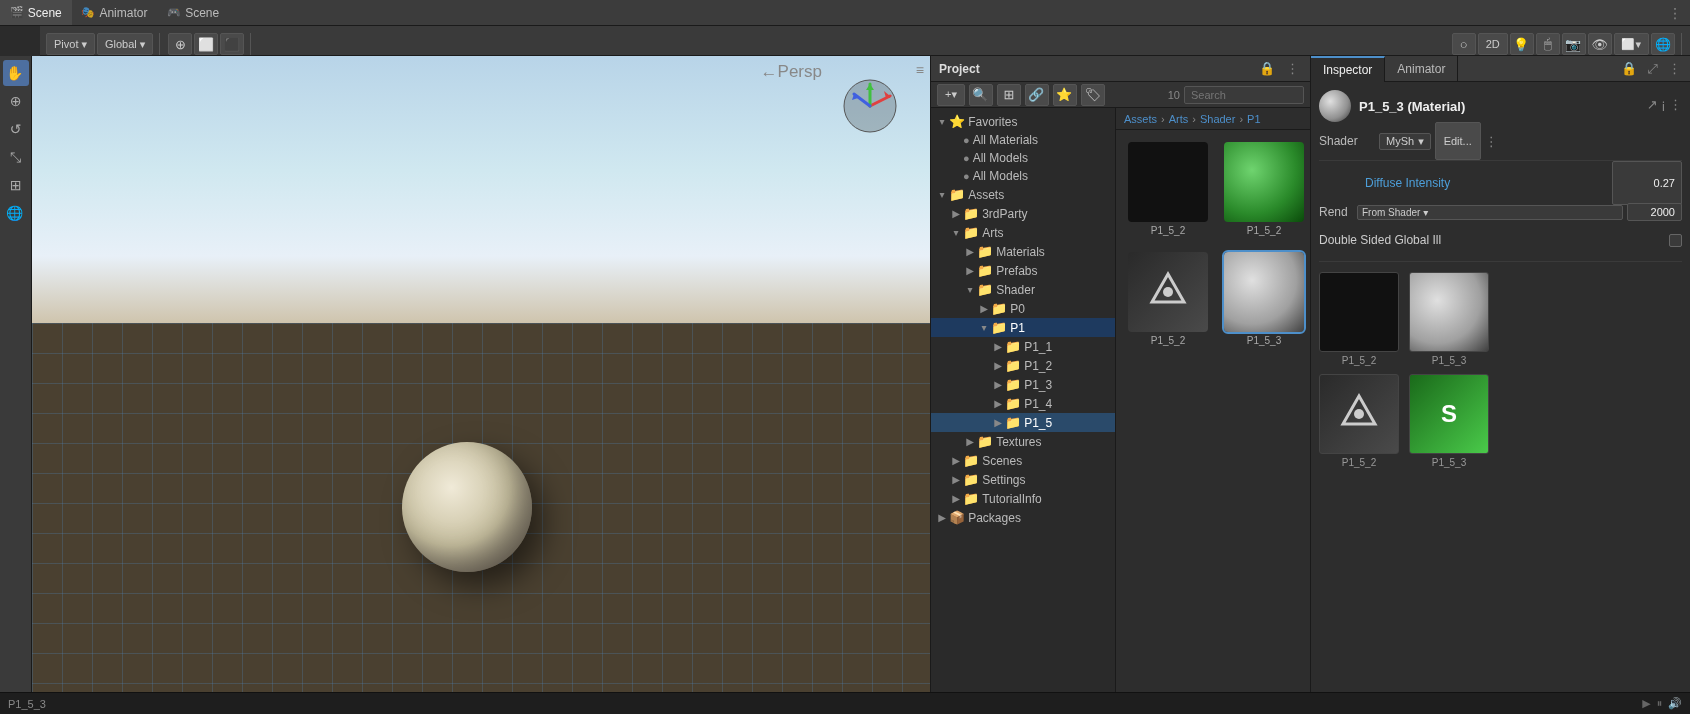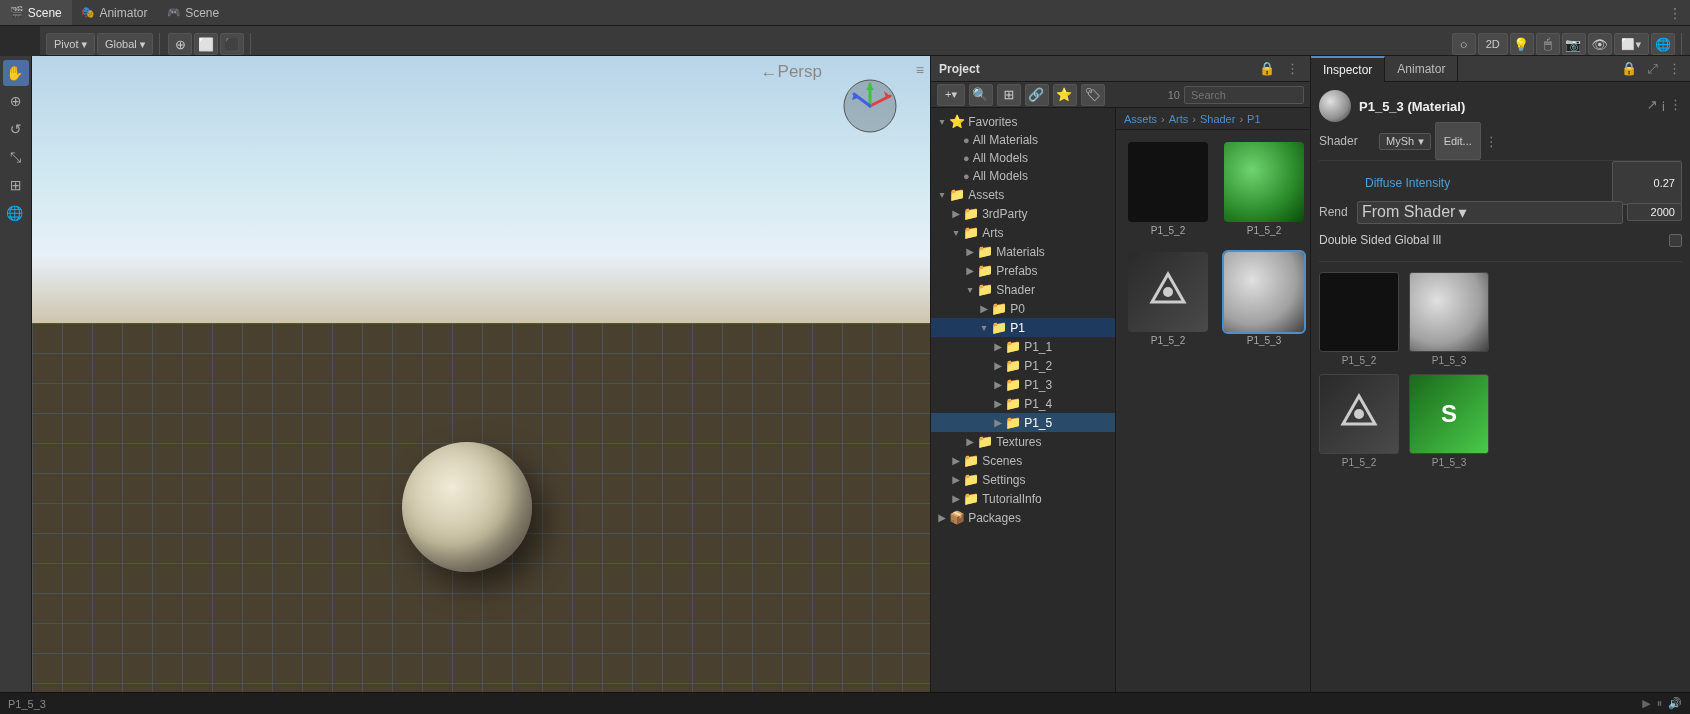--- a/index.html
+++ b/index.html
@@ -500,21 +500,21 @@
       font-size: 12px;
       color: #bbb;
       width: 38px;
       flex-shrink: 0;
     }
     .rend-dropdown {
       background: #3a3a3a;
       border: 1px solid #555;
       color: #ccc;
       padding: 1px 4px;
-      font-size: 16px;
+      font-size: 10px;
       border-radius: 2px;
       cursor: pointer;
       display: flex;
       align-items: center;
       gap: 3px;
       flex: 1;
     }
     .rend-value {
       background: #3a3a3a;
       border: 1px solid #555;

